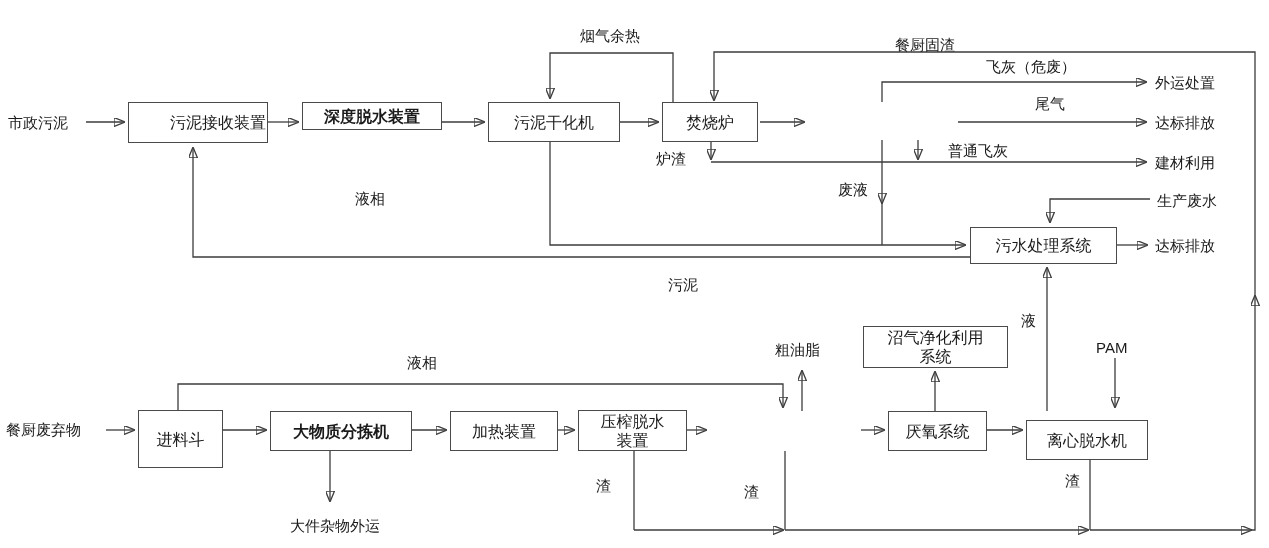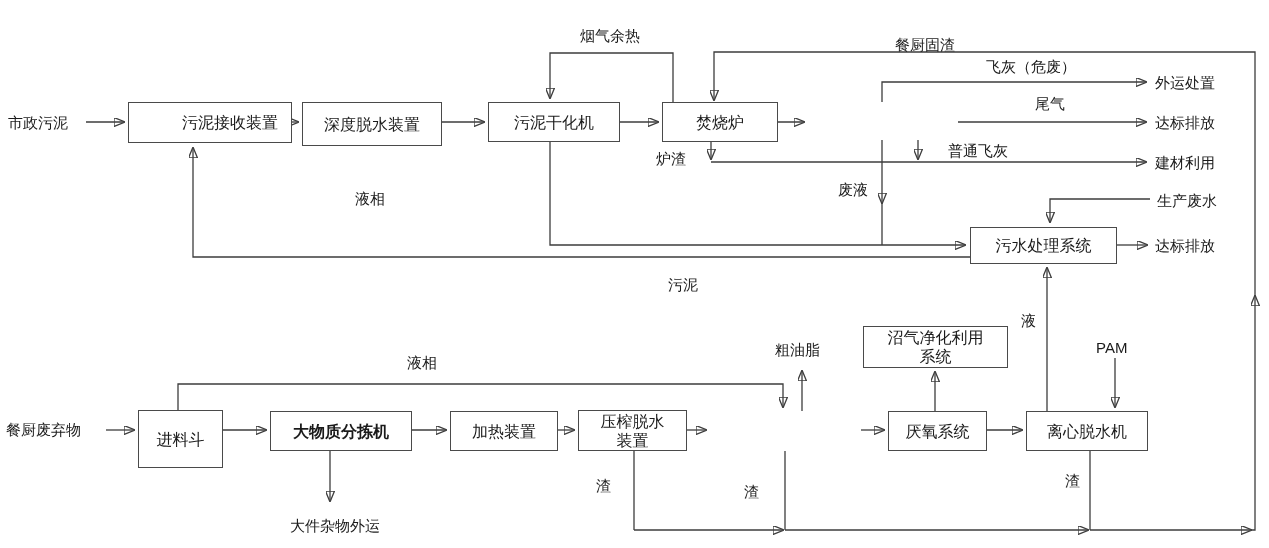--- a/index.html
+++ b/index.html
@@ -116,30 +116,30 @@
 
     <g>
       <path d="M935,411 L935,372" marker-end="url(#arr)"></path>
     </g>
 
     <g>
       <path d="M330,451 L330,501" marker-end="url(#arr)"></path>
     </g>
   </svg>
 
-  <div class="box" style="left:128px;top:102px;width:164px;height:41px;padding-left:40px;">
+  <div class="box" style="left:128px;top:102px;width:140px;height:41px;padding-left:40px;">
     <span class="inner">污泥接收装置</span>
   </div>
-  <div class="box" style="left:302px;top:102px;width:140px;height:44px;">
+  <div class="box" style="left:302px;top:102px;width:140px;height:28px;font-weight:bold;">
     <span class="inner">深度脱水装置</span>
   </div>
   <div class="box" style="left:488px;top:102px;width:132px;height:40px;">
     <span class="inner">污泥干化机</span>
   </div>
-  <div class="box" style="left:662px;top:102px;width:116px;height:40px;">
+  <div class="box" style="left:662px;top:102px;width:96px;height:40px;">
     <span class="inner">焚烧炉</span>
   </div>
   <div class="box" style="left:863px;top:326px;width:145px;height:42px;">
     <span class="inner" style="width:100px;">沼气净化利用系统</span>
   </div>
   <div class="box" style="left:970px;top:227px;width:147px;height:37px;">
     <span class="inner">污水处理系统</span>
   </div>
 
   <div class="box" style="left:138px;top:410px;width:85px;height:58px;">
@@ -150,21 +150,21 @@
   </div>
   <div class="box" style="left:578px;top:410px;width:109px;height:41px;">
     <span class="inner" style="width:68px;">压榨脱水装置</span>
   </div>
   <div class="box" style="left:450px;top:411px;width:108px;height:40px;">
     <span class="inner">加热装置</span>
   </div>
   <div class="box" style="left:888px;top:411px;width:99px;height:40px;">
     <span class="inner">厌氧系统</span>
   </div>
-  <div class="box" style="left:1026px;top:411px;width:122px;height:40px;text-align:center;">
+  <div class="box" style="left:1026px;top:420px;width:122px;height:40px;text-align:center;">
     <span class="inner">离心脱水机</span>
   </div>
 
   <div class="lbl" style="left:8px;top:114px;">市政污泥</div>
   <div class="lbl" style="left:6px;top:421px;">餐厨废弃物</div>
   <div class="lbl" style="left:355px;top:190px;">液相</div>
   <div class="lbl" style="left:668px;top:276px;">污泥</div>
   <div class="lbl" style="left:580px;top:27px;">烟气余热</div>
   <div class="lbl" style="left:895px;top:25px;margin-top:11px;">餐厨固渣</div>
   <div class="lbl" style="left:656px;top:150px;">炉渣</div>

